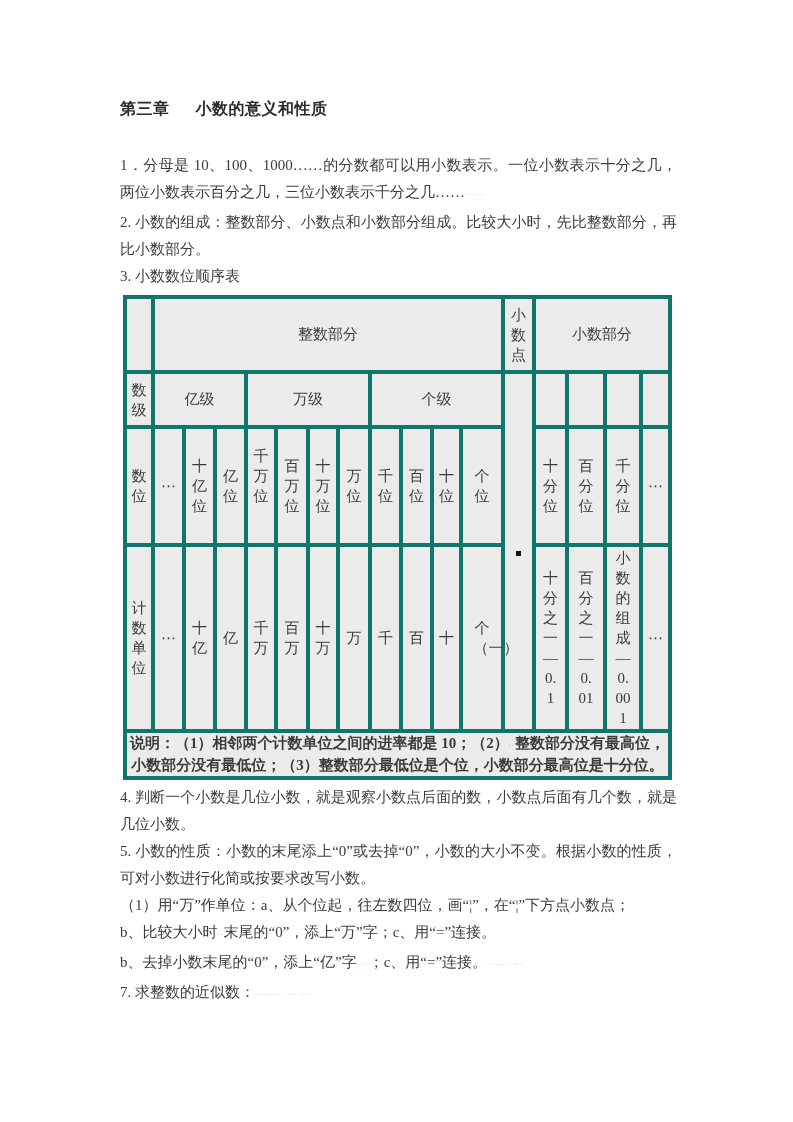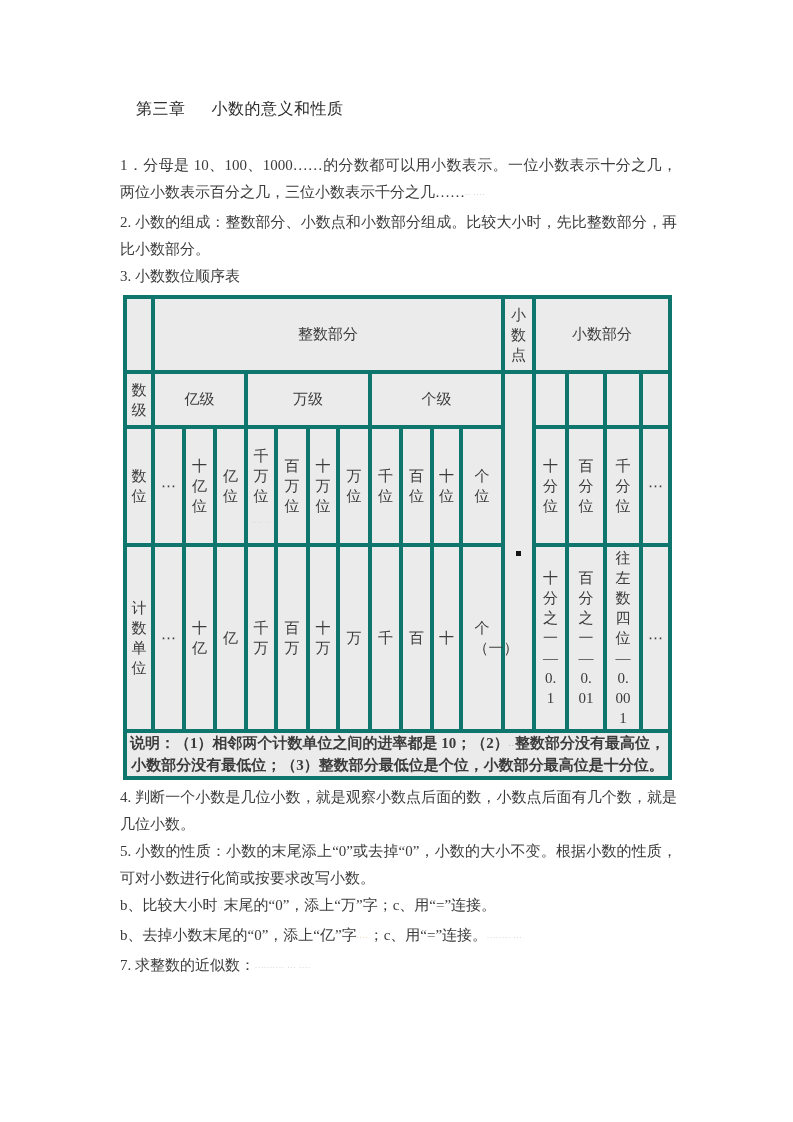--- a/index.html
+++ b/index.html
@@ -3,21 +3,21 @@
 <meta charset="utf-8">
 <style>
   * { margin:0; padding:0; box-sizing:border-box; }
   html,body { background:#fff; }
   .page {
     position:relative; width:793px; height:1122px; background:#ffffff;
     font-family:"Liberation Serif","DejaVu Serif",serif;
     color:#3b3b3b; overflow:hidden;
   }
   .content { position:absolute; left:120px; top:99px; width:557px; }
-  .heading { font-size:16px; font-weight:normal; color:#2b2b2b; margin-bottom:32px; letter-spacing:0.5px;margin-left:16px; }
+  .heading { font-size:16px; font-weight:bold; color:#2b2b2b; margin-bottom:32px; letter-spacing:0.5px; }
   .heading .ht { margin-left:26px; }
   p.body-line { font-size:15px; line-height:27px; text-align:justify; text-justify:inter-ideograph; }
   .tmk { font-size:6px; color:#a9a9a9; letter-spacing:1px; }
   .tmk-o { font-size:6px; color:#cfa14c; letter-spacing:1px; }
 
   table.pv {
     border-collapse:collapse; table-layout:fixed;
     margin:5px 0 4px 3px; background:#ebebeb; color:#3b3b3b;
   }
   table.pv td { border:4px solid #0f766e; font-size:15px; vertical-align:middle; padding:1px 2px; line-height:19px; text-align:center; }
@@ -111,29 +111,30 @@
         <td><span class="vstack">千万</span></td>
         <td><span class="vstack">百万</span></td>
         <td><span class="vstack">十万</span></td>
         <td><span class="vstack">万</span></td>
         <td><span class="vstack">千</span></td>
         <td><span class="vstack">百</span></td>
         <td><span class="vstack">十</span></td>
         <td><span class="vstack">个（一）</span></td>
         <td><span class="vstack">十分之一—0.1</span></td>
         <td><span class="vstack">百分之一—0.01</span></td>
-        <td><span class="vstack">往左数四位—0.001</span></td>
+        <td><span class="vstack">小数的组成—0.001</span></td>
         <td class="dots-cell">⋯</td>
       </tr>
       <tr>
         <td colspan="17" class="note-row"><span>说明：（1）相邻两个计数单位之间的进率都是 10；（2）</span><span class="tmk">··</span><span>整数部分没有最高位，小数部分没有最低位；（3）整数部分最低位是个位，小数部分最高位是十分位。</span></td>
       </tr>
     </tbody>
       </table>
 
     <p class="body-line">4. 判断一个小数是几位小数，就是观察小数点后面的数，小数点后面有几个数，就是几位小数。</p>
     <p class="body-line">5. 小数的性质：小数的末尾添上“0”或去掉“0”，小数的大小不变。根据小数的性质，可对小数进行化简或按要求改写小数。</p>
+    <p class="body-line">（1）用“万”作单位：a、从个位起，往左数四位，画“¦”，在“¦”下方点小数点；</p>
     <p class="body-line"><span>b、比较大小时</span><span class="tmk">··</span><span>末尾的“0”，添上“万”字；c、用“=”连接。</span></p>
     <p class="body-line"><span>b、去掉小数末尾的“0”，添上“亿”字</span><span class="tmk-o">····</span><span>；c、用“=”连接。</span><span class="tmk">········ ···</span></p>
     <p class="body-line"><span>7. 求整数的近似数：</span><span class="tmk">·········· ··· ····</span></p>
 
   </div>
 </div>
 
 </body></html>

